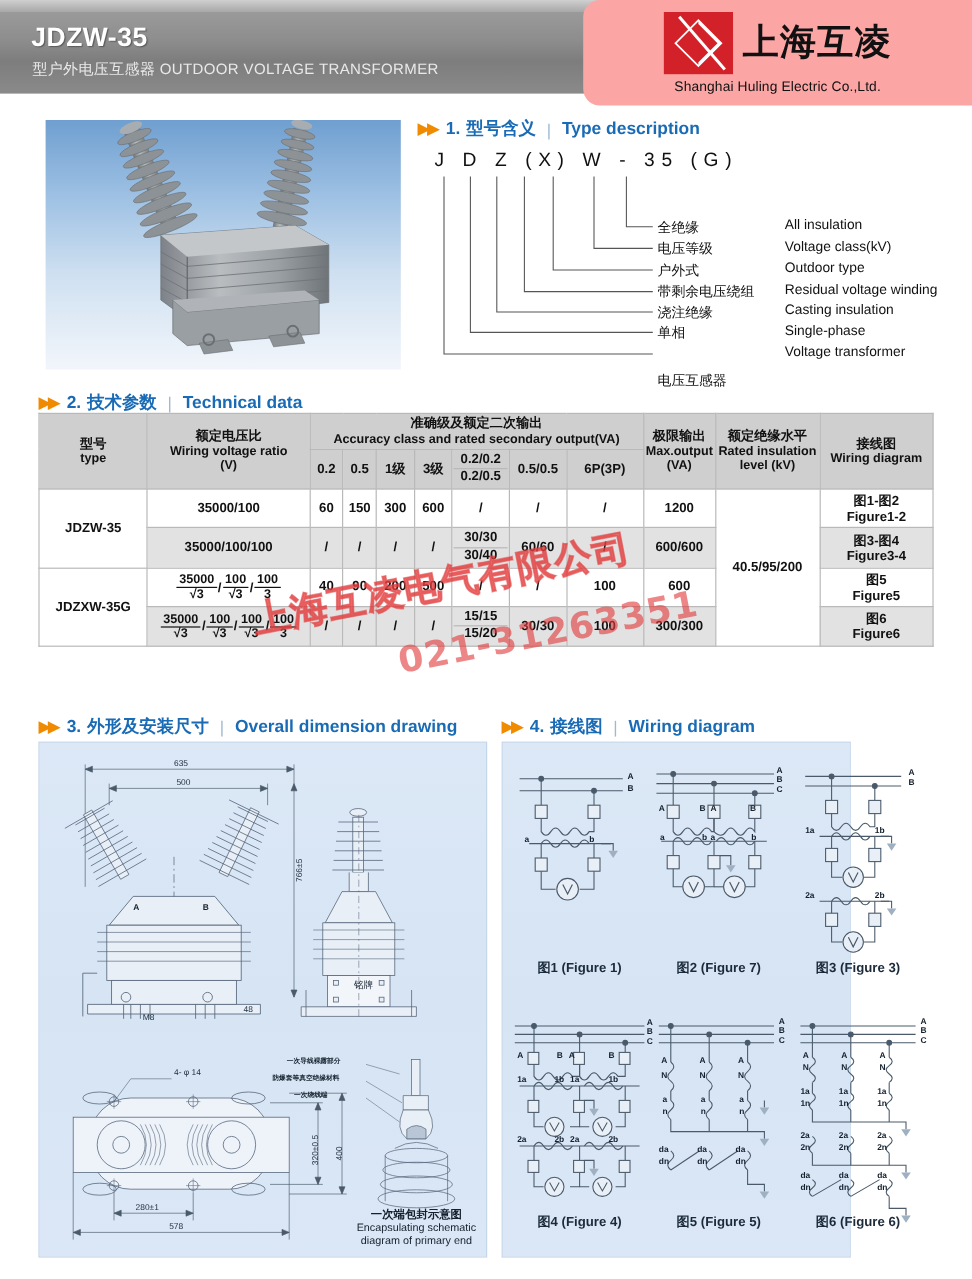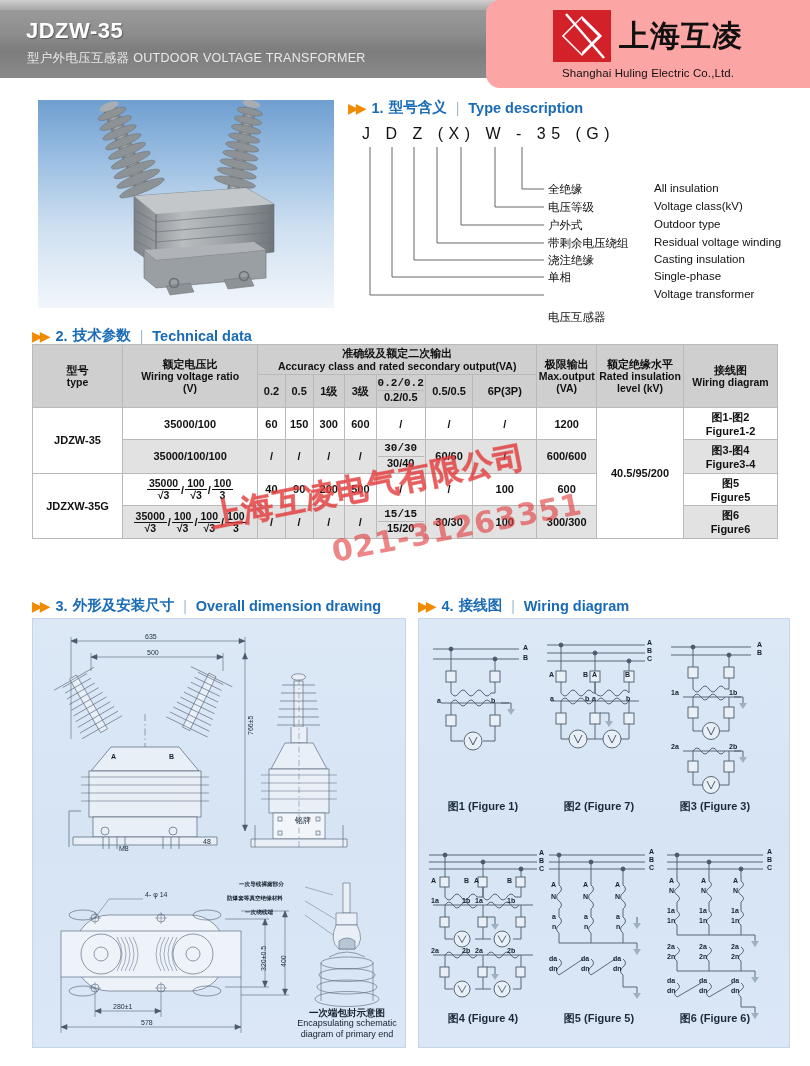--- a/index.html
+++ b/index.html
@@ -78,21 +78,21 @@
   table.tdata td { background:#fff; height:28px; }
   tr.shade td { background:#e2e2e2; }
   .cn { font-size:11px; }
   .en { font-size:10.5px; }
   .frac { display:inline-block; vertical-align:middle; text-align:center; line-height:1.05; }
   .frac .num { display:block; font-size:10.5px; padding:0 2px; }
   .frac .den { display:block; font-size:10.5px; border-top:1px solid #111; padding:0 2px; }
   .fracwrap { display:inline-flex; align-items:center; justify-content:space-between; gap:1px; font-size:11px;}
   .sqrt { font-size:10px; }
   .stack { line-height:1.25; }
-  .stack .s1 { display:block;font-family:Liberation Mono, monospace; }
+  .stack .s1 { display:block; }
   .stack .s2 { display:block; border-top:1px solid #b9b9b9; }
 
   
   .watermark {
     position:absolute; left:180px; top:462px; width:480px; height:110px;
     pointer-events:none; z-index:5;
   }
   .wm-cn {
     position:absolute; left:28px; top:4px;
     font-size:31px; font-weight:bold; color:rgba(226,60,60,.62);
@@ -108,21 +108,21 @@
 
   
   .panel-head-l { position:absolute; left:32px; top:596px; }
   .panel-head-r { position:absolute; left:418px; top:596px; }
   .panel {
     position:absolute; top:618px; height:430px;
     background: linear-gradient(to bottom,#dce8f6 0%,#d6e4f4 50%,#dbe7f6 100%);
     border:1px solid #c4d6ea;
   }
   .panel-l { left:32px; width:374px; }
-  .panel-r { left:418px; width:372px;text-decoration:underline; }
+  .panel-r { left:418px; width:291px;text-decoration:underline; }
   .panel svg { position:absolute; left:0; top:0; }
 
   .fig-cap { position:absolute; font-size:11px; font-weight:bold; color:#1b2a3a; text-align:center; }
   .dim-txt { position:absolute; font-size:7px; color:#20303f; white-space:nowrap; }
   .encap-cap { position:absolute; text-align:center; font-size:9px; color:#14202c; line-height:1.2; }
   .encap-cn { font-weight:bold; font-size:9.5px; }
   .lead-lbl { position:absolute; font-size:5.6px; color:#14202c; white-space:nowrap; font-weight:bold;}
   .term { position:absolute; font-size:7px; font-weight:bold; color:#14202c; }
 </style>
 </head>

